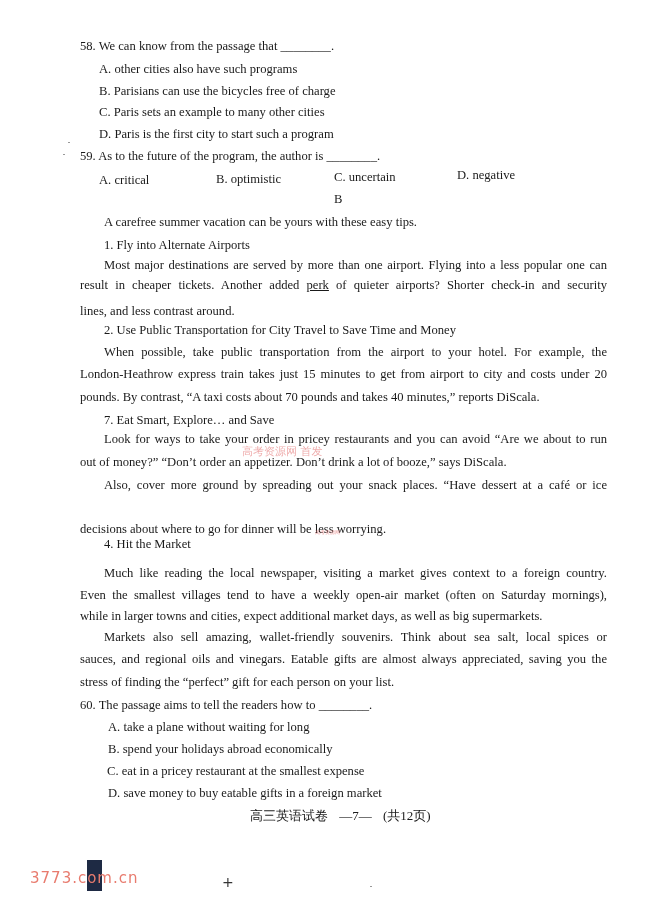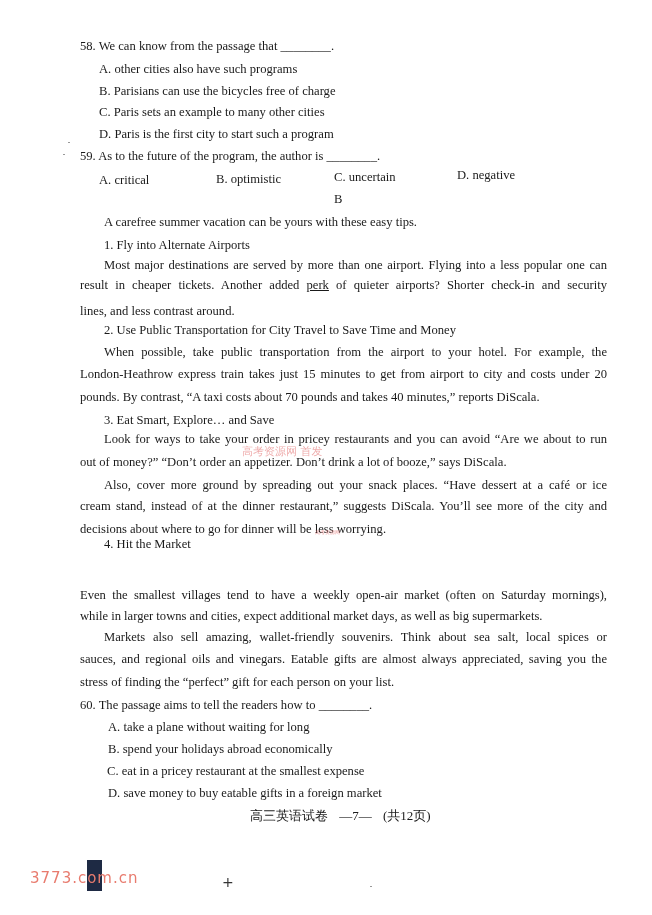--- a/index.html
+++ b/index.html
@@ -53,28 +53,28 @@
   <div class="line para-first" style="top:237px;">1. Fly into Alternate Airports</div>
   <div class="line para-first just fullind" style="top:257px;">Most major destinations are served by more than one airport. Flying into a less popular one can</div>
   <div class="line para just full" style="top:277px;"><span>result in cheaper tickets. Another added </span><span class="u">perk</span><span> of quieter airports? Shorter check-in and security</span></div>
   <div class="line para" style="top:303px;">lines, and less contrast around.</div>
 
   <div class="line para-first" style="top:322px;">2. Use Public Transportation for City Travel to Save Time and Money</div>
   <div class="line para-first just fullind" style="top:344px;">When possible, take public transportation from the airport to your hotel. For example, the</div>
   <div class="line para just full" style="top:366px;">London-Heathrow express train takes just 15 minutes to get from airport to city and costs under 20</div>
   <div class="line para" style="top:389px;">pounds. By contrast, “A taxi costs about 70 pounds and takes 40 minutes,” reports DiScala.</div>
 
-  <div class="line para-first" style="top:412px;">3. Eat Smart, Explore… and Save</div>
+  <div class="line para-first" style="top:412px;">7. Eat Smart, Explore… and Save</div>
   <div class="line para-first just fullind" style="top:431px;">Look for ways to take your order in pricey restaurants and you can avoid “Are we about to run</div>
   <div class="line para" style="top:454px;">out of money?” “Don’t order an appetizer. Don’t drink a lot of booze,” says DiScala.</div>
   <div class="line para-first just fullind" style="top:477px;">Also, cover more ground by spreading out your snack places. “Have dessert at a café or ice</div>
-  <div class="line para just full" style="top:498px;">cream stand, instead of at the dinner restaurant,” suggests DiScala. You’ll see more of the city and</div>
   <div class="line para" style="top:521px;">decisions about where to go for dinner will be less worrying.</div>
 
   <div class="line para-first" style="top:536px;">4. Hit the Market</div>
+  <div class="line para-first just fullind" style="top:565px;">Much like reading the local newspaper, visiting a market gives context to a foreign country.</div>
   <div class="line para just full" style="top:587px;">Even the smallest villages tend to have a weekly open-air market (often on Saturday mornings),</div>
   <div class="line para" style="top:608px;">while in larger towns and cities, expect additional market days, as well as big supermarkets.</div>
   <div class="line para-first just fullind" style="top:629px;">Markets also sell amazing, wallet-friendly souvenirs. Think about sea salt, local spices or</div>
   <div class="line para just full" style="top:651px;">sauces, and regional oils and vinegars. Eatable gifts are almost always appreciated, saving you the</div>
   <div class="line para" style="top:674px;">stress of finding the “perfect” gift for each person on your list.</div>
 
   <div class="line q" style="top:697px;">60. The passage aims to tell the readers how to ________.</div>
   <div class="line" style="top:719px; left:108px;">A. take a plane without waiting for long</div>
   <div class="line" style="top:741px; left:108px;">B. spend your holidays abroad economically</div>
   <div class="line" style="top:763px; left:107px;">C. eat in a pricey restaurant at the smallest expense</div>

